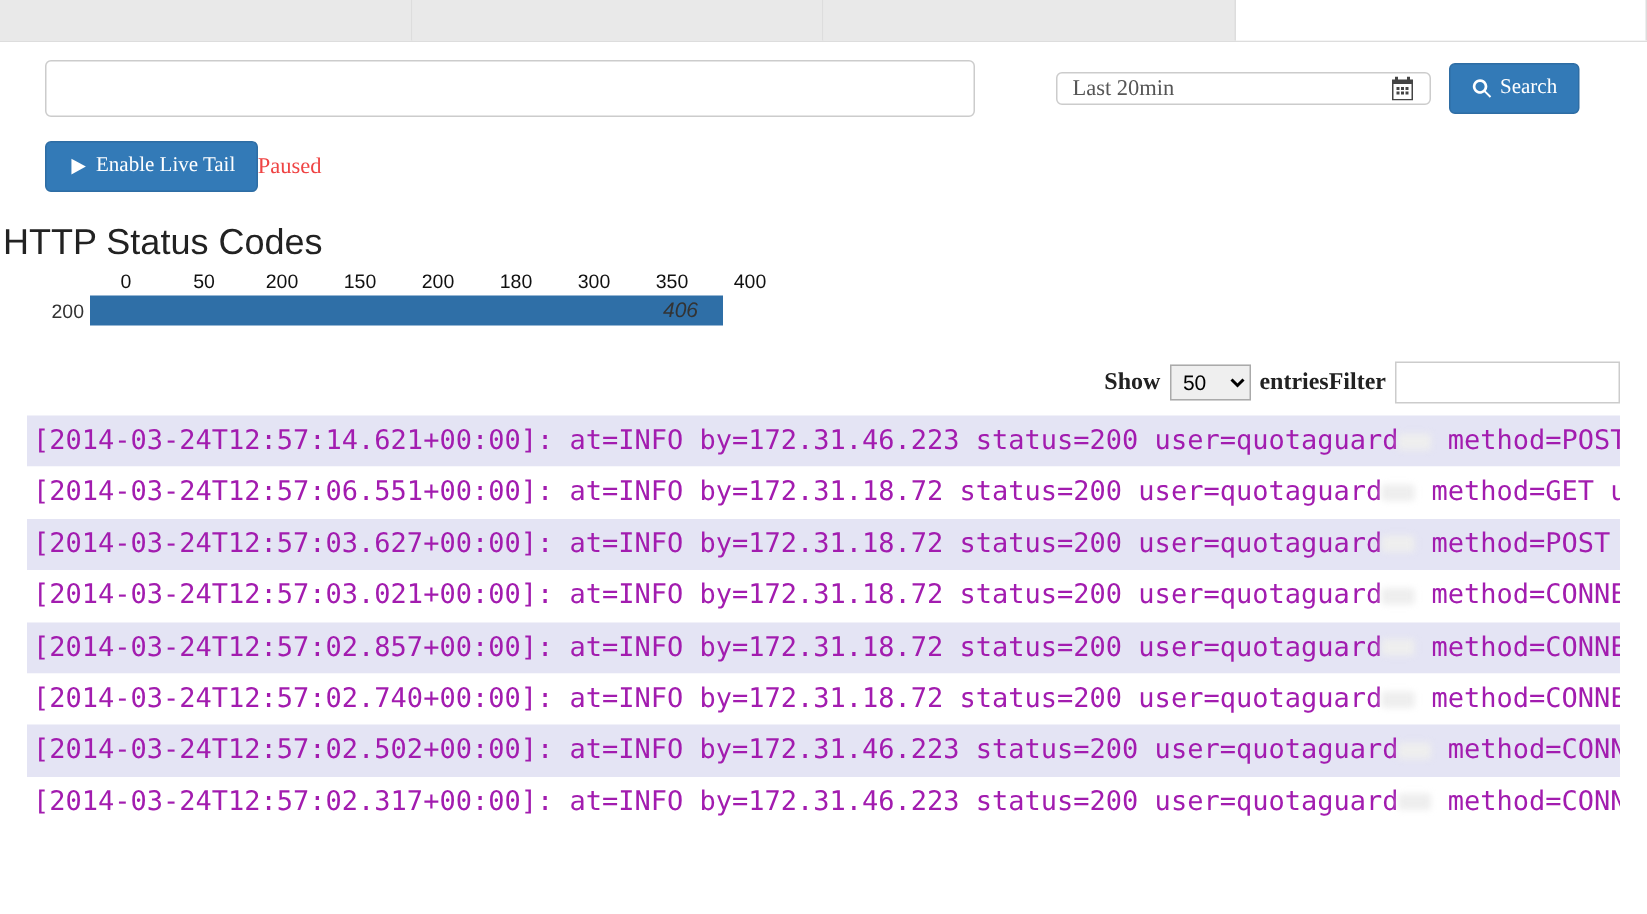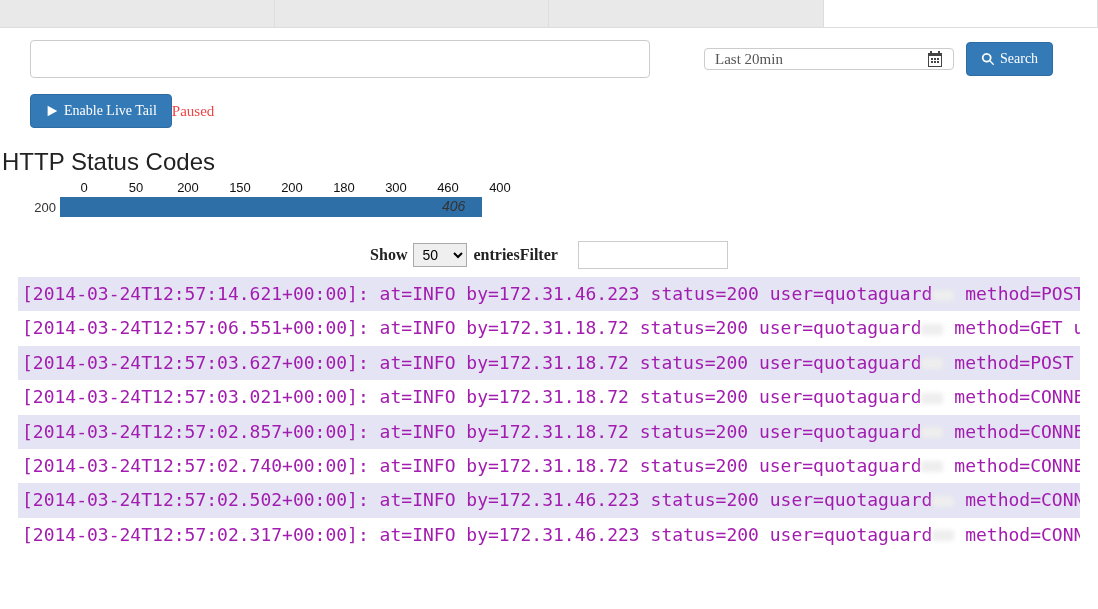--- a/index.html
+++ b/index.html
@@ -119,36 +119,36 @@
   .chart-value {
     position: absolute;
     left: 100%;
     margin-left: 6px;
     top: 1px;
     font-family: Arial, sans-serif;
     font-size: 14px;
   }
   .table-controls {
     display: flex;
-    justify-content: center;
+    justify-content: flex-end;
     align-items: center;
     padding: 10px 18px 8px 18px;
     font-family: Georgia, serif;
     font-size: 16px;
     font-weight: bold;
     color: #222;
   }
   .show-entries { display: flex; align-items: center; gap: 6px; }
   .show-entries select {
     border: 1px solid #aaa;
     padding: 2px 4px;
     font-size: 14px;
     font-family: Arial, sans-serif;
   }
-  .filter-box { display: flex; align-items: center; gap: 20px; }
+  .filter-box { display: flex; align-items: center; gap: 6px; }
   .filter-box input {
     border: 1px solid #ccc;
     height: 28px;
     width: 150px;
     padding: 2px 6px;
     font-family: inherit;
   }
   .log-table {
     margin: 0 18px;
     font-family: "Lucida Console", Monaco, Consolas, monospace;
@@ -216,21 +216,21 @@
 
 <div class="chart-wrap">
   <div class="chart-axis" id="chart-axis">
       <span>0</span>
       <span>50</span>
       <span>200</span>
       <span>150</span>
       <span>200</span>
       <span>180</span>
       <span>300</span>
-      <span>460</span>
+      <span>350</span>
       <span>400</span>
     </div>
   <div id="chart-rows">
       <div class="chart-row">
         <div class="chart-ylabel">200</div>
         <div class="chart-bar-track" style="width: 376px; font-style: italic;">
           <div class="chart-bar" style="width: 422.24px;"></div>
           <div class="chart-value">406</div>
         </div>
       </div>

